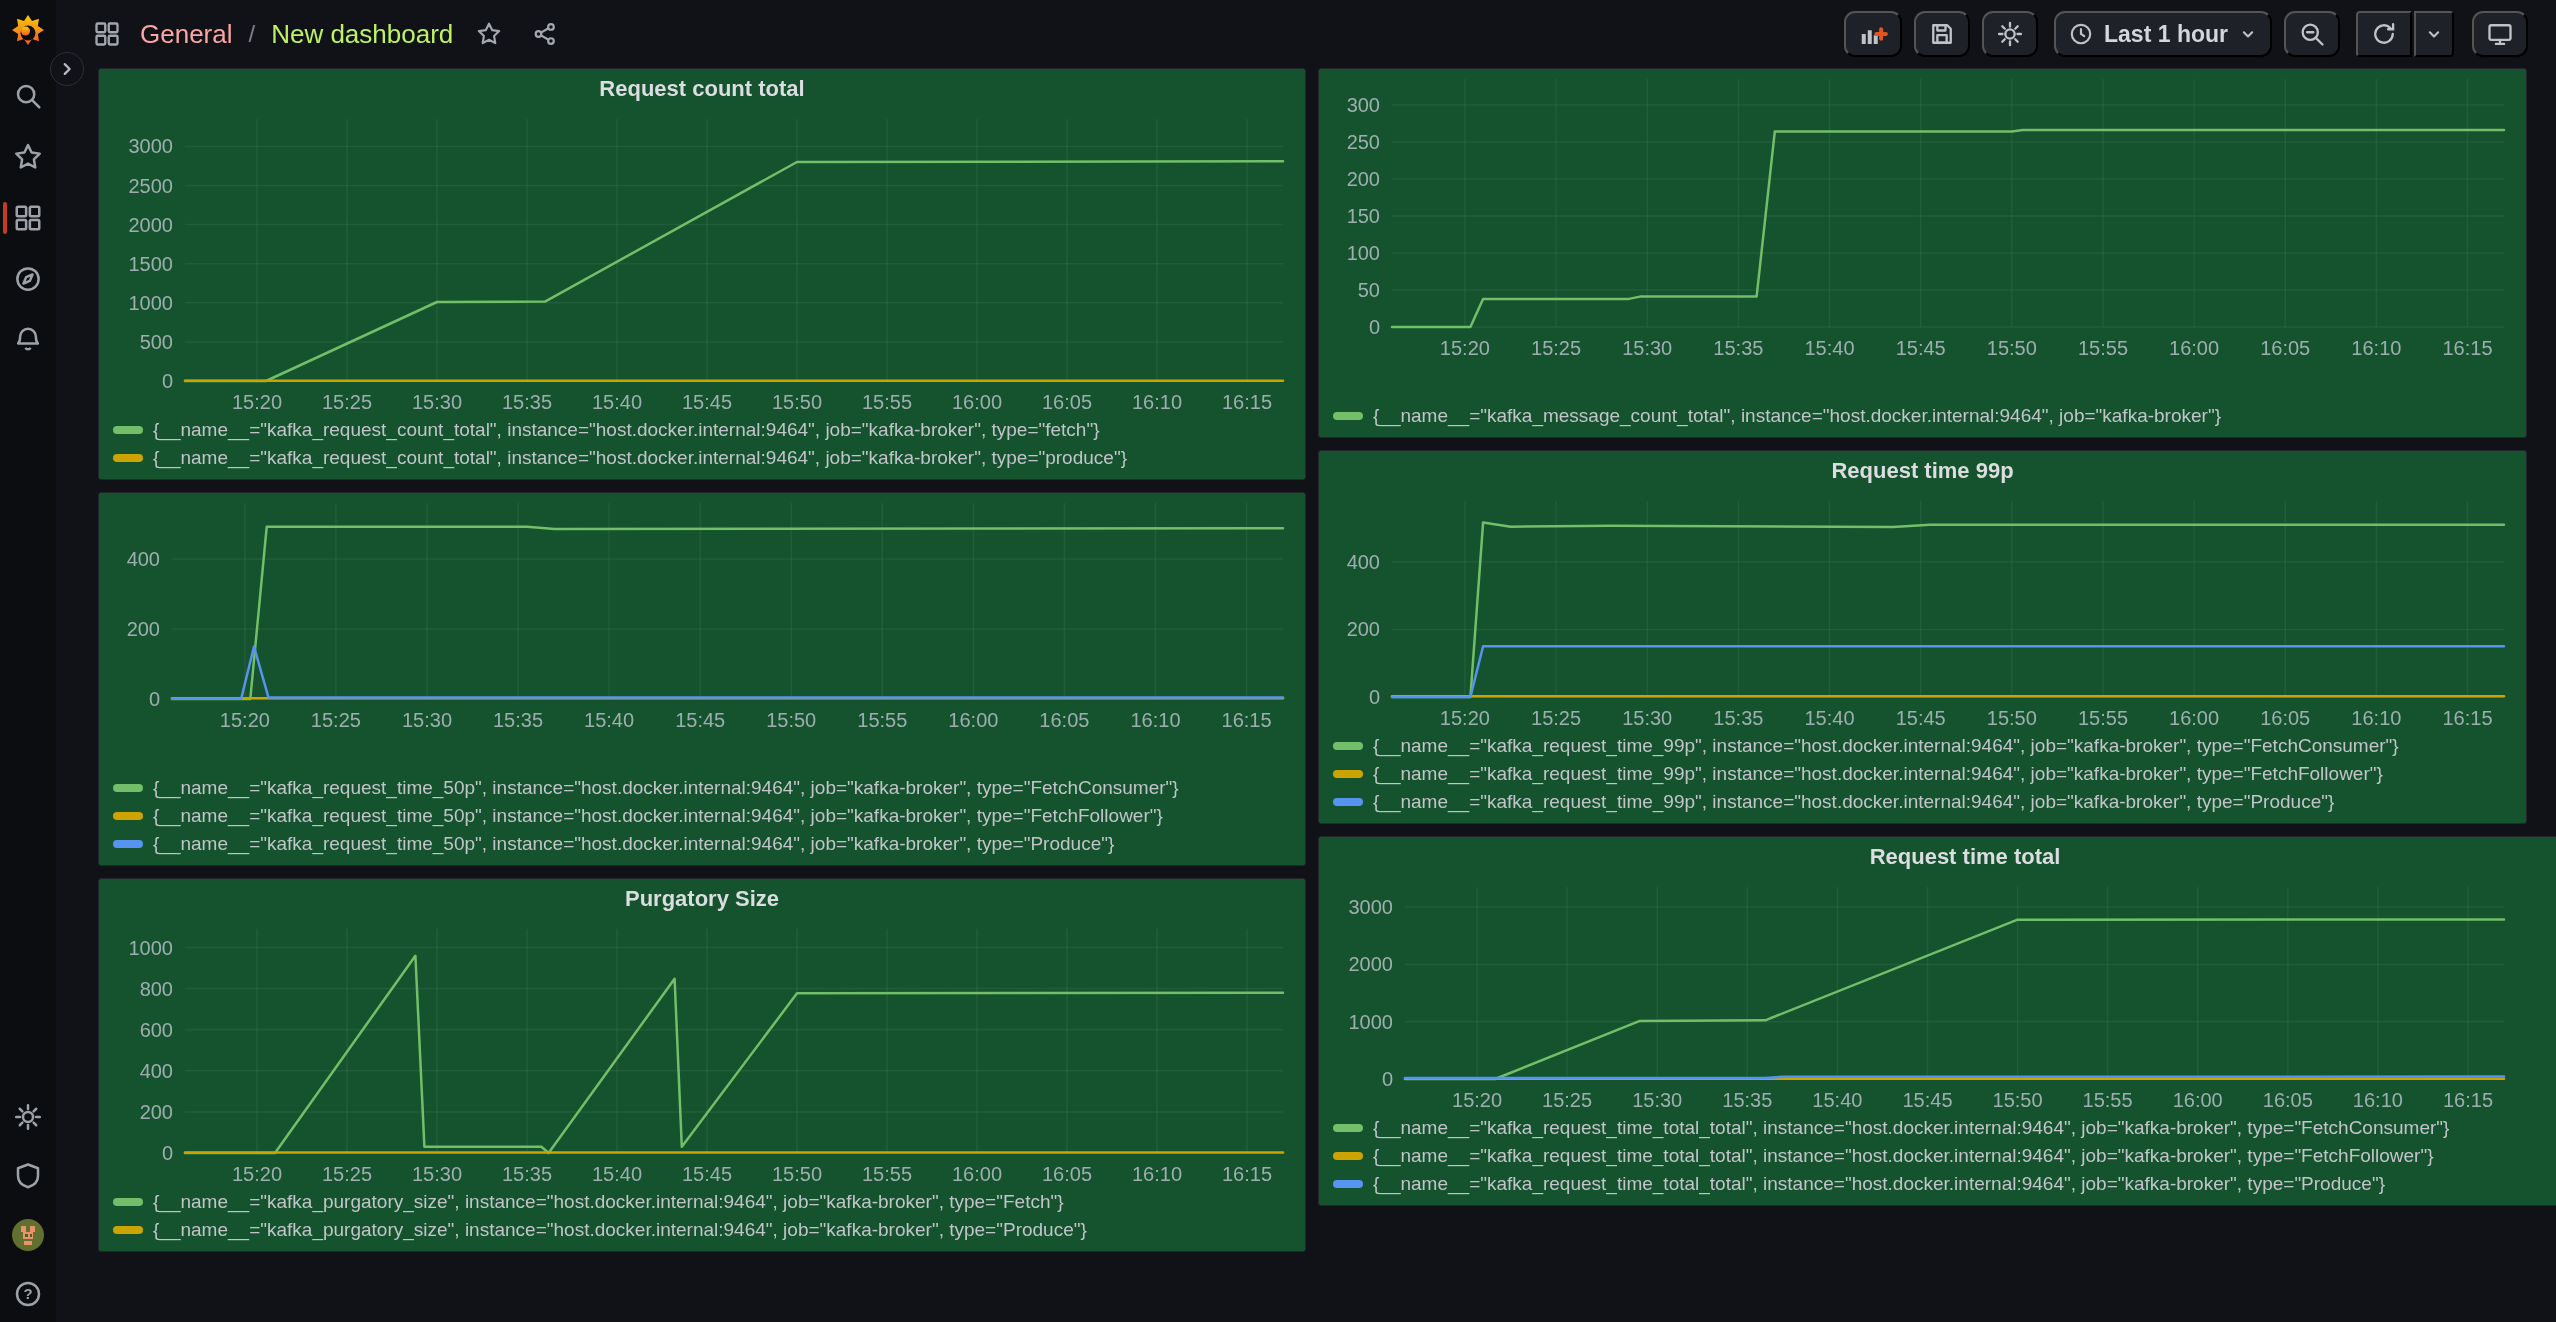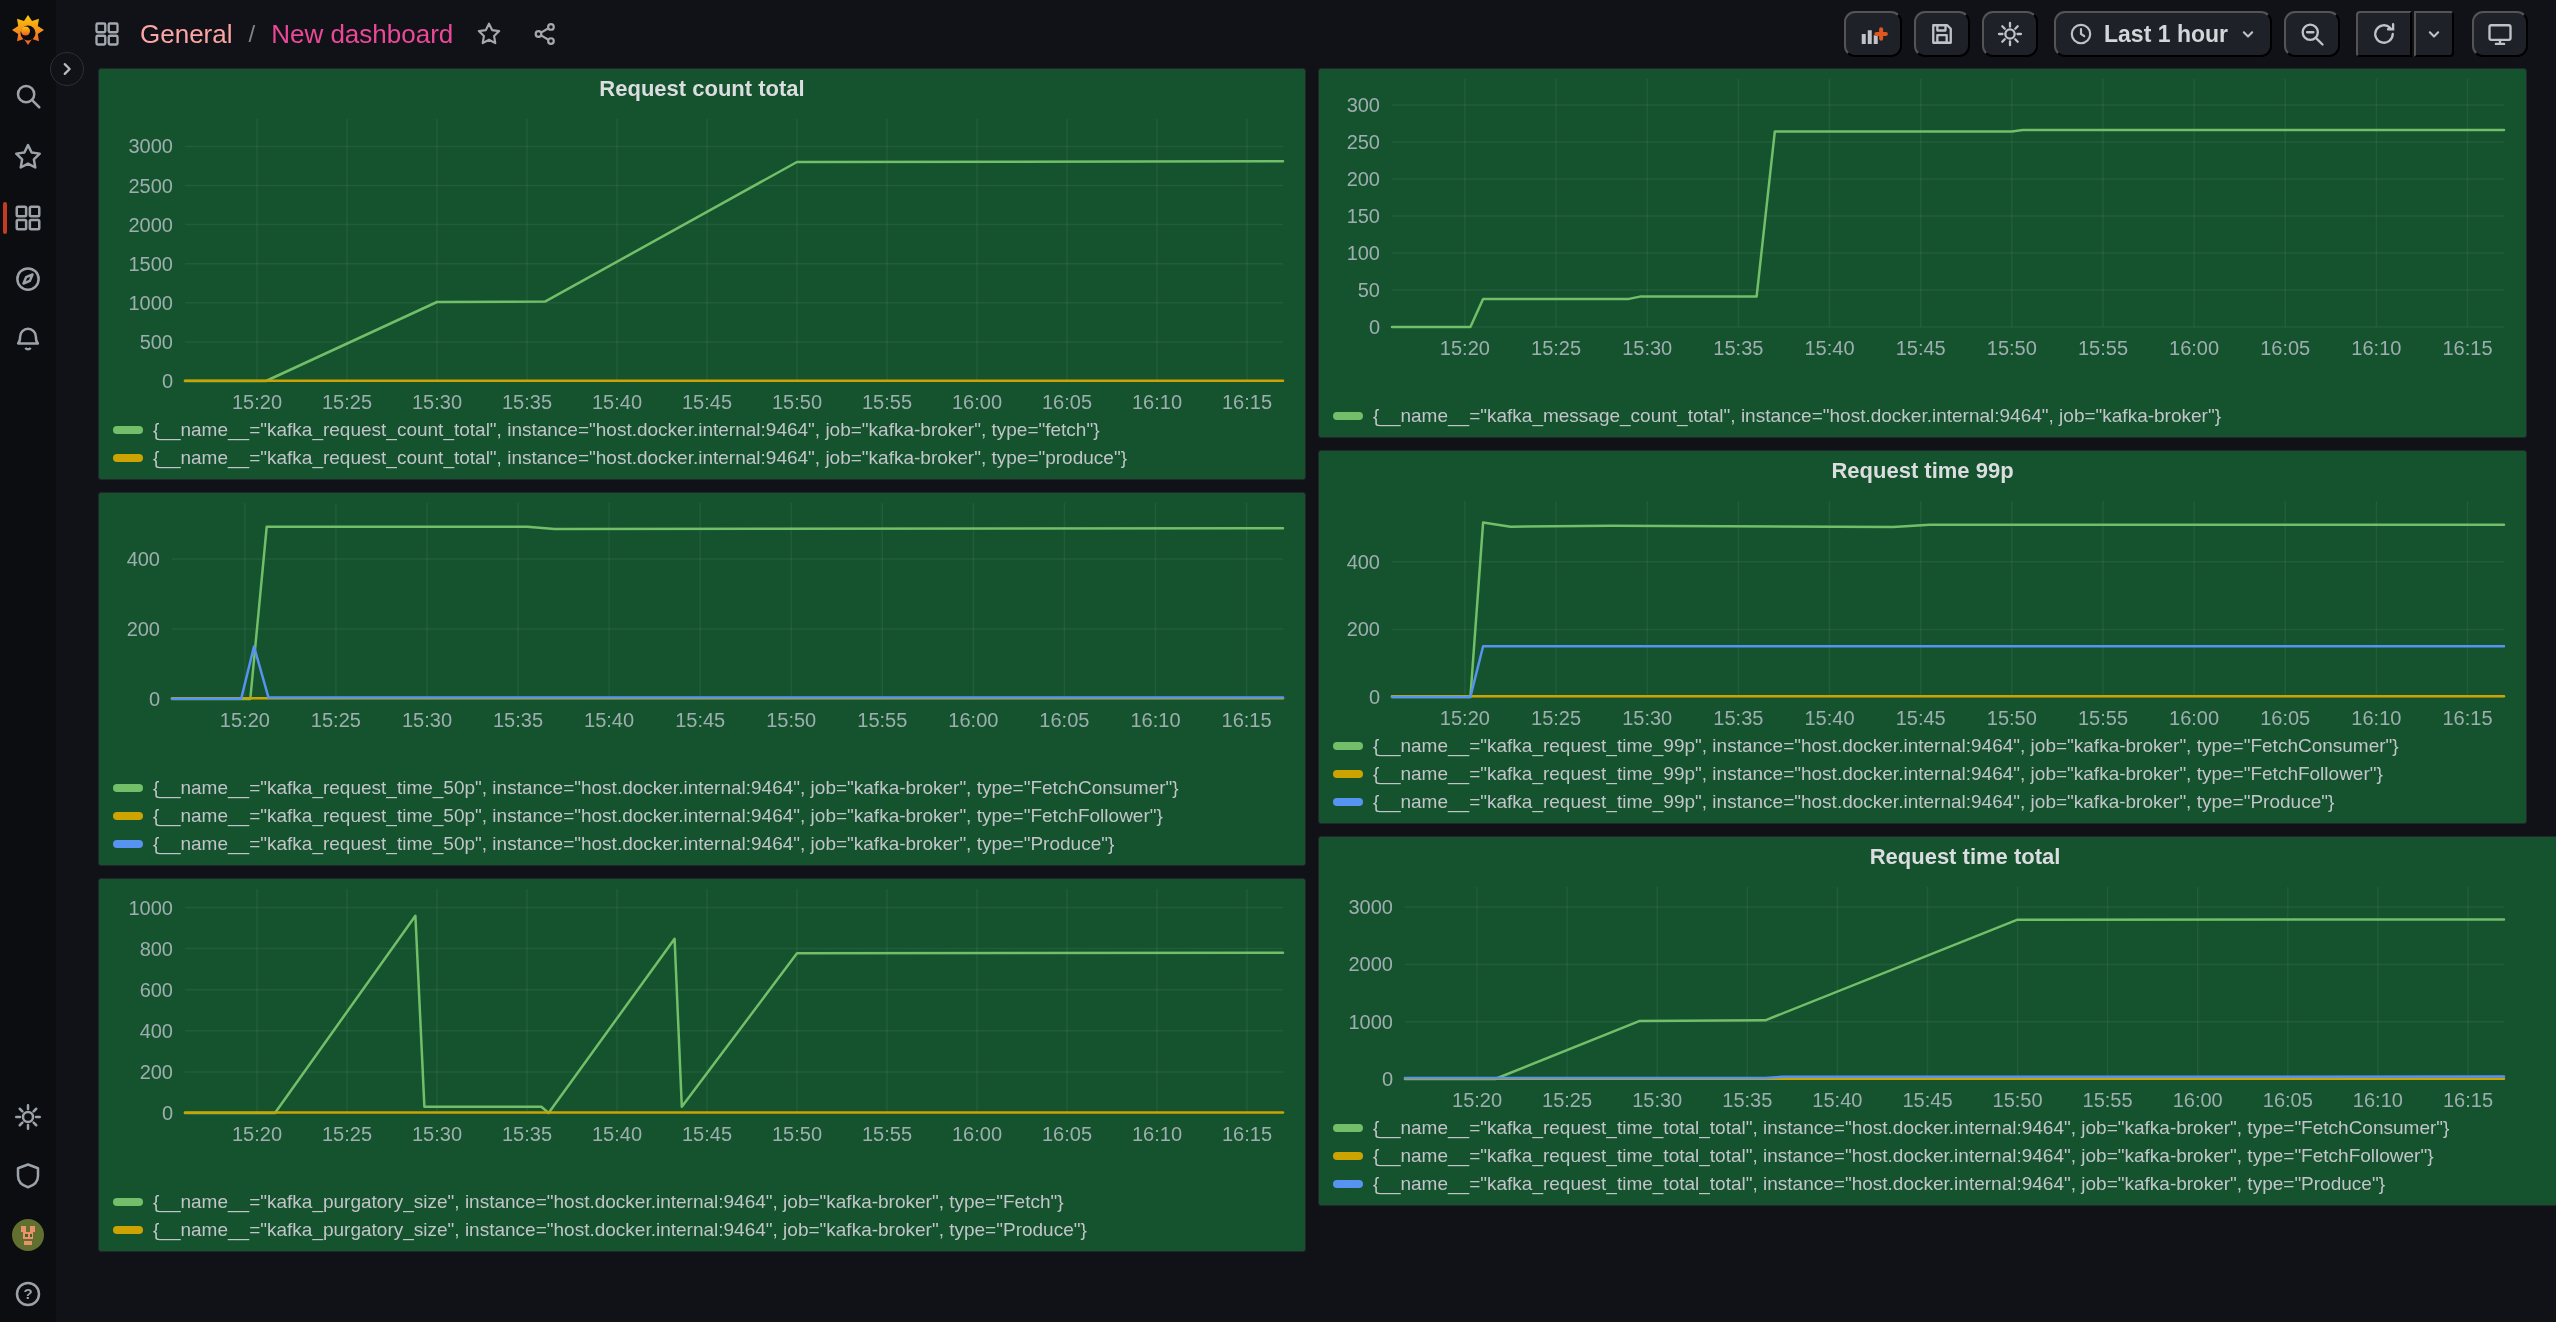--- a/index.html
+++ b/index.html
@@ -18,21 +18,21 @@
   .side-bottom{margin-top:auto;display:flex;flex-direction:column;gap:23px;align-items:center;width:100%;padding-bottom:10px;}
   .side-item{width:56px;height:36px;display:flex;align-items:center;justify-content:center;color:#9da2a9;position:relative;cursor:pointer;}
   .side-item.active::before{content:'';position:absolute;left:3px;top:2px;width:4px;height:32px;background:#c43c20;border-radius:2px;}
   .side-item svg{display:block;}
   
   .header{position:absolute;left:56px;top:0;right:0;height:68px;display:flex;align-items:center;padding:0 28px 0 34px;background:#111217;z-index:5;}
   .crumb-area{display:flex;align-items:center;gap:16px;}
   .crumb{font-size:26px;cursor:pointer;}
   .crumb-folder{color:#fca5a5;}
   .crumb-sep{color:#7e828a;font-size:24px;}
-  .crumb-title{color:#ec4899;}
+  .crumb-title{color:#bef264;}
   .hdr-ic{width:40px;height:40px;display:flex;align-items:center;justify-content:center;color:#a3a7ae;cursor:pointer;border-radius:4px;}
   .hdr-right{margin-left:auto;display:flex;align-items:center;}
   .tool-btn{height:46px;min-width:46px;background:#1e2127;border-radius:11px;display:flex;align-items:center;justify-content:center;color:#bfc2c8;padding:0 12px;gap:10px;cursor:pointer;}
   .btn-group{display:flex;gap:2px;}
   .btn-group .tool-btn:first-child{border-radius:4px 0 0 4px;}
   .btn-group .tool-btn:last-child{border-radius:0 4px 4px 0;min-width:40px;padding:0 8px;}
   .time-label{font-size:23px;font-weight:600;color:#d4d6da;white-space:nowrap;}
   .sp12{width:12px;} .sp16{width:16px;} .sp18{width:18px;}
   
   .expand-btn{position:absolute;left:50px;top:52px;width:34px;height:34px;border-radius:50%;background:#111217;border:1px solid #2c2f36;color:#b7bac0;display:flex;align-items:center;justify-content:center;z-index:12;cursor:pointer;}
@@ -458,20 +458,23 @@
           <span class="legend-label">{__name__="kafka_request_time_99p", instance="host.docker.internal:9464", job="kafka-broker", type="FetchFollower"}</span>
         </div>
         <div class="legend-row">
           <span class="swatch" style="background: rgb(87, 148, 242);"></span>
           <span class="legend-label">{__name__="kafka_request_time_99p", instance="host.docker.internal:9464", job="kafka-broker", type="Produce"}</span>
         </div>
       </div>
   </section>
 
   <section class="panel" id="p4">
+    <div class="panel-hd">
+        <span class="panel-title">Purgatory Size</span>
+      </div>
     <div class="chart">
         <svg width="1198" height="268">
           <line x1="82" y1="234.0" x2="1180" y2="234.0" stroke="rgba(204,204,220,0.08)" stroke-width="1.5"></line>
           <text x="70" y="241.0" text-anchor="end" class="tick">0</text>
           <line x1="82" y1="192.9" x2="1180" y2="192.9" stroke="rgba(204,204,220,0.08)" stroke-width="1.5"></line>
           <text x="70" y="199.9" text-anchor="end" class="tick">200</text>
           <line x1="82" y1="151.8" x2="1180" y2="151.8" stroke="rgba(204,204,220,0.08)" stroke-width="1.5"></line>
           <text x="70" y="158.8" text-anchor="end" class="tick">400</text>
           <line x1="82" y1="110.7" x2="1180" y2="110.7" stroke="rgba(204,204,220,0.08)" stroke-width="1.5"></line>
           <text x="70" y="117.7" text-anchor="end" class="tick">600</text>

